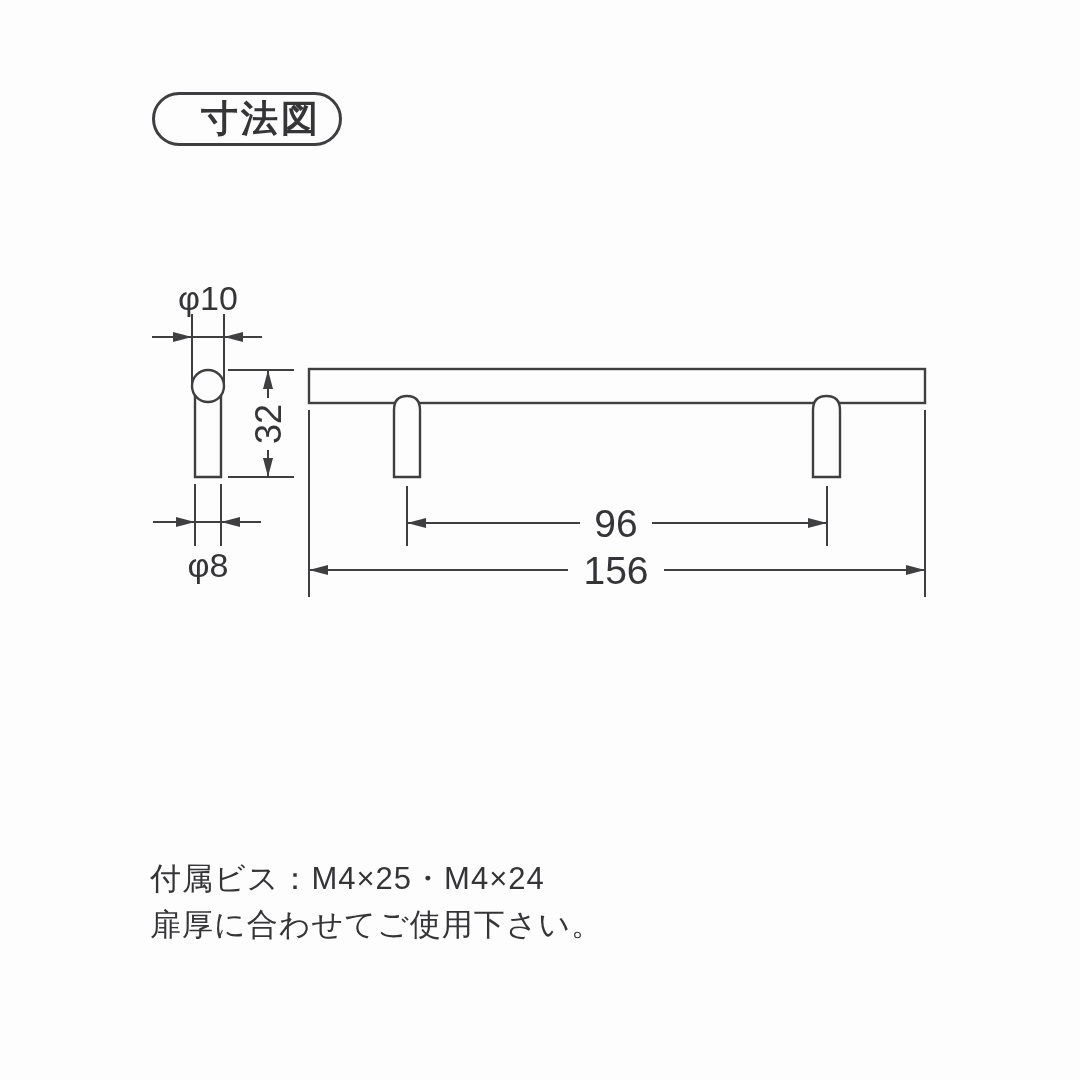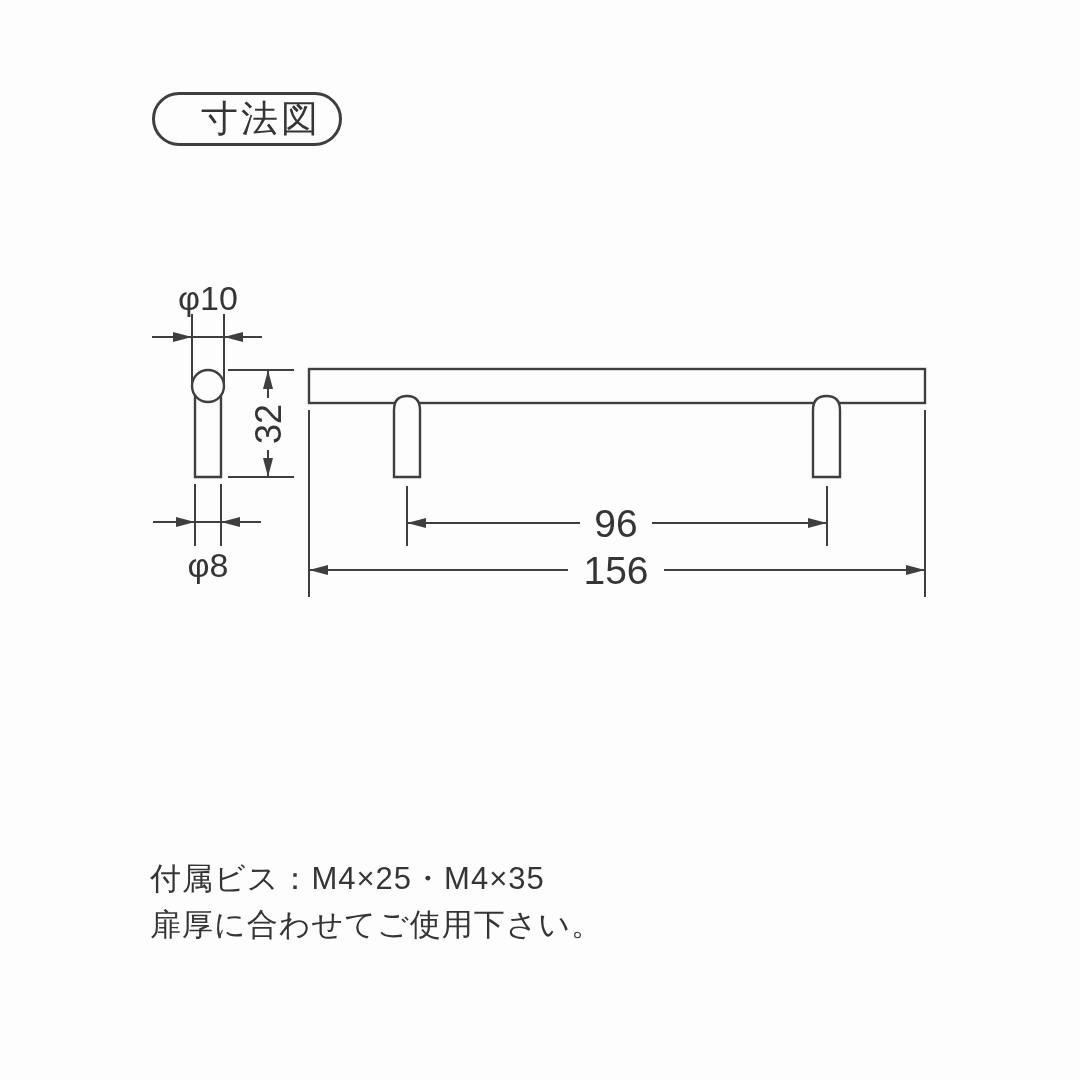--- a/index.html
+++ b/index.html
@@ -23,21 +23,21 @@
     position:absolute;
     left:152px;top:92px;
     width:190px;height:54px;
     border:3px solid var(--line);
     border-radius:27px;
     display:flex;align-items:center;justify-content:center;
     background:var(--bg);
   }
   .title-pill span{
     font-size:37px;
-    font-weight:normal;
+    font-weight:bold;
     letter-spacing:3px;
     color:var(--ink);
     margin-left:28px;
   }
 
   
   svg.drawing{position:absolute;left:0;top:0;}
   .outline{fill:var(--bg);stroke:var(--line);stroke-width:2.4;}
   .edge{fill:none;stroke:var(--line);stroke-width:2.4;}
   .dim-line{fill:none;stroke:var(--line);stroke-width:2;}
@@ -128,18 +128,18 @@
       <path class="dim-line" d="M309 410 V597"></path>
       <path class="dim-line" d="M925 410 V597"></path>
       <path class="dim-line" d="M309 570 H568 M664 570 H925"></path>
       <polygon class="arrow" points="309,570 328,565 328,575"></polygon>
       <polygon class="arrow" points="925,570 906,565 906,575"></polygon>
       <text class="dim num mid" x="616" y="570">156</text>
     </g>
   </svg>
 
   <div class="notes">
-    <div>付属ビス：M4×25・M4×35</div>
+    <div>付属ビス：M4×25・M4×24</div>
     <div>扉厚に合わせてご使用下さい。</div>
   </div>
 
 
 </div>
 
 </body></html>

